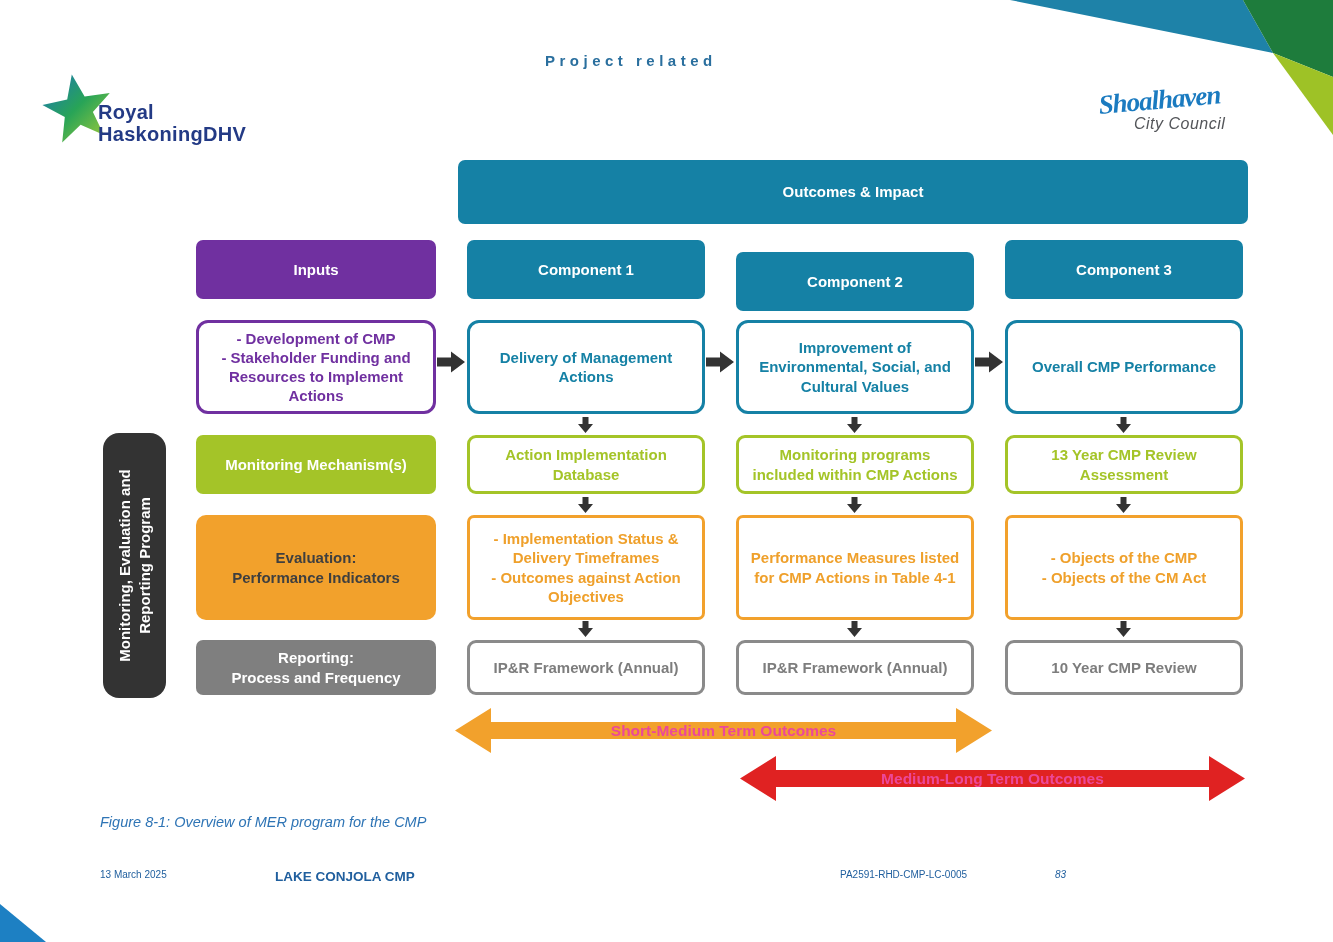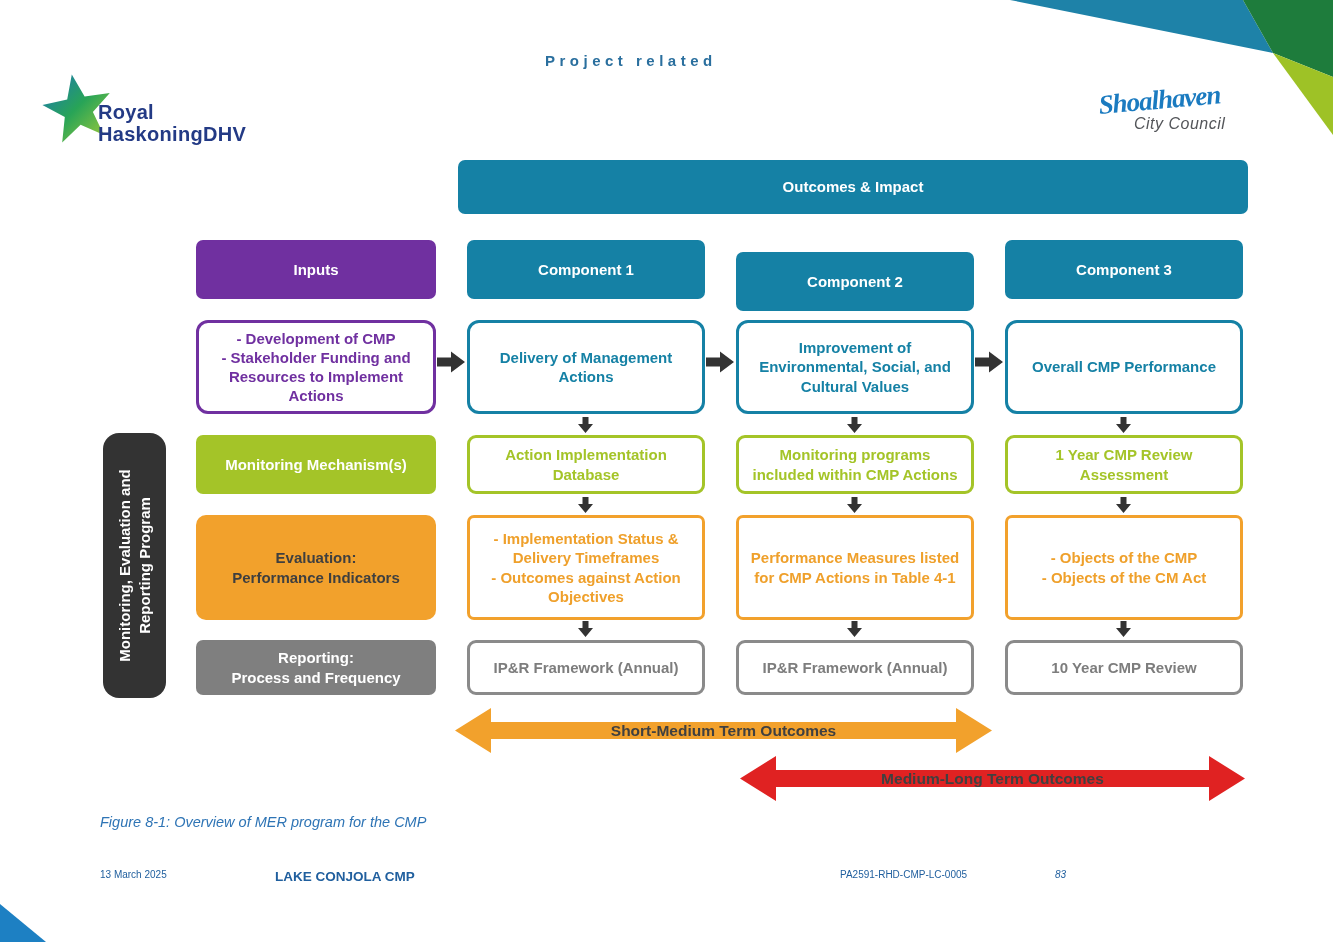--- a/index.html
+++ b/index.html
@@ -42,21 +42,21 @@
   .side-label{position:absolute;left:2px;top:534px;width:265px;height:63px;
               transform:rotate(-90deg);background:var(--dark);border-radius:16px;color:#fff;
               display:flex;align-items:center;justify-content:center;text-align:center;
               font-weight:bold;font-size:15px;line-height:1.3;white-space:pre-line;}
 
   .icon{position:absolute;}
 
   .darrow{position:absolute;}
   .darrow svg{position:absolute;left:0;top:0;width:100%;height:100%;}
   .darrow-label{position:absolute;left:0;top:0;width:100%;height:100%;display:flex;
-                align-items:center;justify-content:center;color:#404040;font-weight:bold;
+                align-items:center;justify-content:center;color:#ec4899;font-weight:bold;
                 font-size:15.5px;padding-bottom:1px;}
 
   
   .caption{position:absolute;left:100px;top:814px;font-style:italic;font-size:14.5px;
            color:var(--caption-blue);}
   .footer-item{position:absolute;top:869px;font-size:10px;color:var(--footer-blue);}
   .footer-date{left:100px;}
   .footer-title{left:275px;font-weight:bold;font-size:13.5px;}
   .footer-ref{left:840px;text-align:center;}
   .footer-page{left:1055px;font-style:italic;}
@@ -92,37 +92,37 @@
     </div>
   </div>
 
   <div class="project-related">Project related</div>
 
   <div class="council-logo">
     <div class="council-script">Shoalhaven</div>
     <div class="council-sub">City Council</div>
   </div>
 
-  <div class="box fill-teal" style="left:458px;top:160px;width:790px;height:54px;">Outcomes &amp; Impact</div>
+  <div class="box fill-teal" style="left:458px;top:160px;width:790px;height:64px;">Outcomes &amp; Impact</div>
 
   <div class="box fill-purple" style="left:196px;top:240px;width:240px;height:59px;">Inputs</div>
   <div class="box fill-teal" style="left:467px;top:240px;width:238px;height:59px;">Component 1</div>
   <div class="box fill-teal" style="left:736px;top:252px;width:238px;height:59px;">Component 2</div>
   <div class="box fill-teal" style="left:1005px;top:240px;width:238px;height:59px;">Component 3</div>
 
   <div class="box out-purple" style="left:196px;top:320px;width:240px;height:94px;">- Development of CMP
 - Stakeholder Funding and Resources to Implement Actions</div>
   <div class="box out-teal" style="left:467px;top:320px;width:238px;height:94px;">Delivery of Management Actions</div>
   <div class="box out-teal" style="left:736px;top:320px;width:238px;height:94px;">Improvement of Environmental, Social, and Cultural Values</div>
   <div class="box out-teal" style="left:1005px;top:320px;width:238px;height:94px;">Overall CMP Performance</div>
 
   <div class="box fill-green" style="left:196px;top:435px;width:240px;height:59px;">Monitoring Mechanism(s)</div>
   <div class="box out-green" style="left:467px;top:435px;width:238px;height:59px;">Action Implementation Database</div>
   <div class="box out-green" style="left:736px;top:435px;width:238px;height:59px;">Monitoring programs included within CMP Actions</div>
-  <div class="box out-green" style="left:1005px;top:435px;width:238px;height:59px;">1 Year CMP Review Assessment</div>
+  <div class="box out-green" style="left:1005px;top:435px;width:238px;height:59px;">13 Year CMP Review Assessment</div>
 
   <div class="box fill-orange" style="left:196px;top:515px;width:240px;height:105px;">Evaluation:
 Performance Indicators</div>
   <div class="box out-orange" style="left:467px;top:515px;width:238px;height:105px;">- Implementation Status &amp; Delivery Timeframes
 - Outcomes against Action Objectives</div>
   <div class="box out-orange" style="left:736px;top:515px;width:238px;height:105px;">Performance Measures listed for CMP Actions in Table 4-1</div>
   <div class="box out-orange" style="left:1005px;top:515px;width:238px;height:105px;">- Objects of the CMP
 - Objects of the CM Act</div>
 
   <div class="box fill-gray" style="left:196px;top:640px;width:240px;height:55px;">Reporting:

